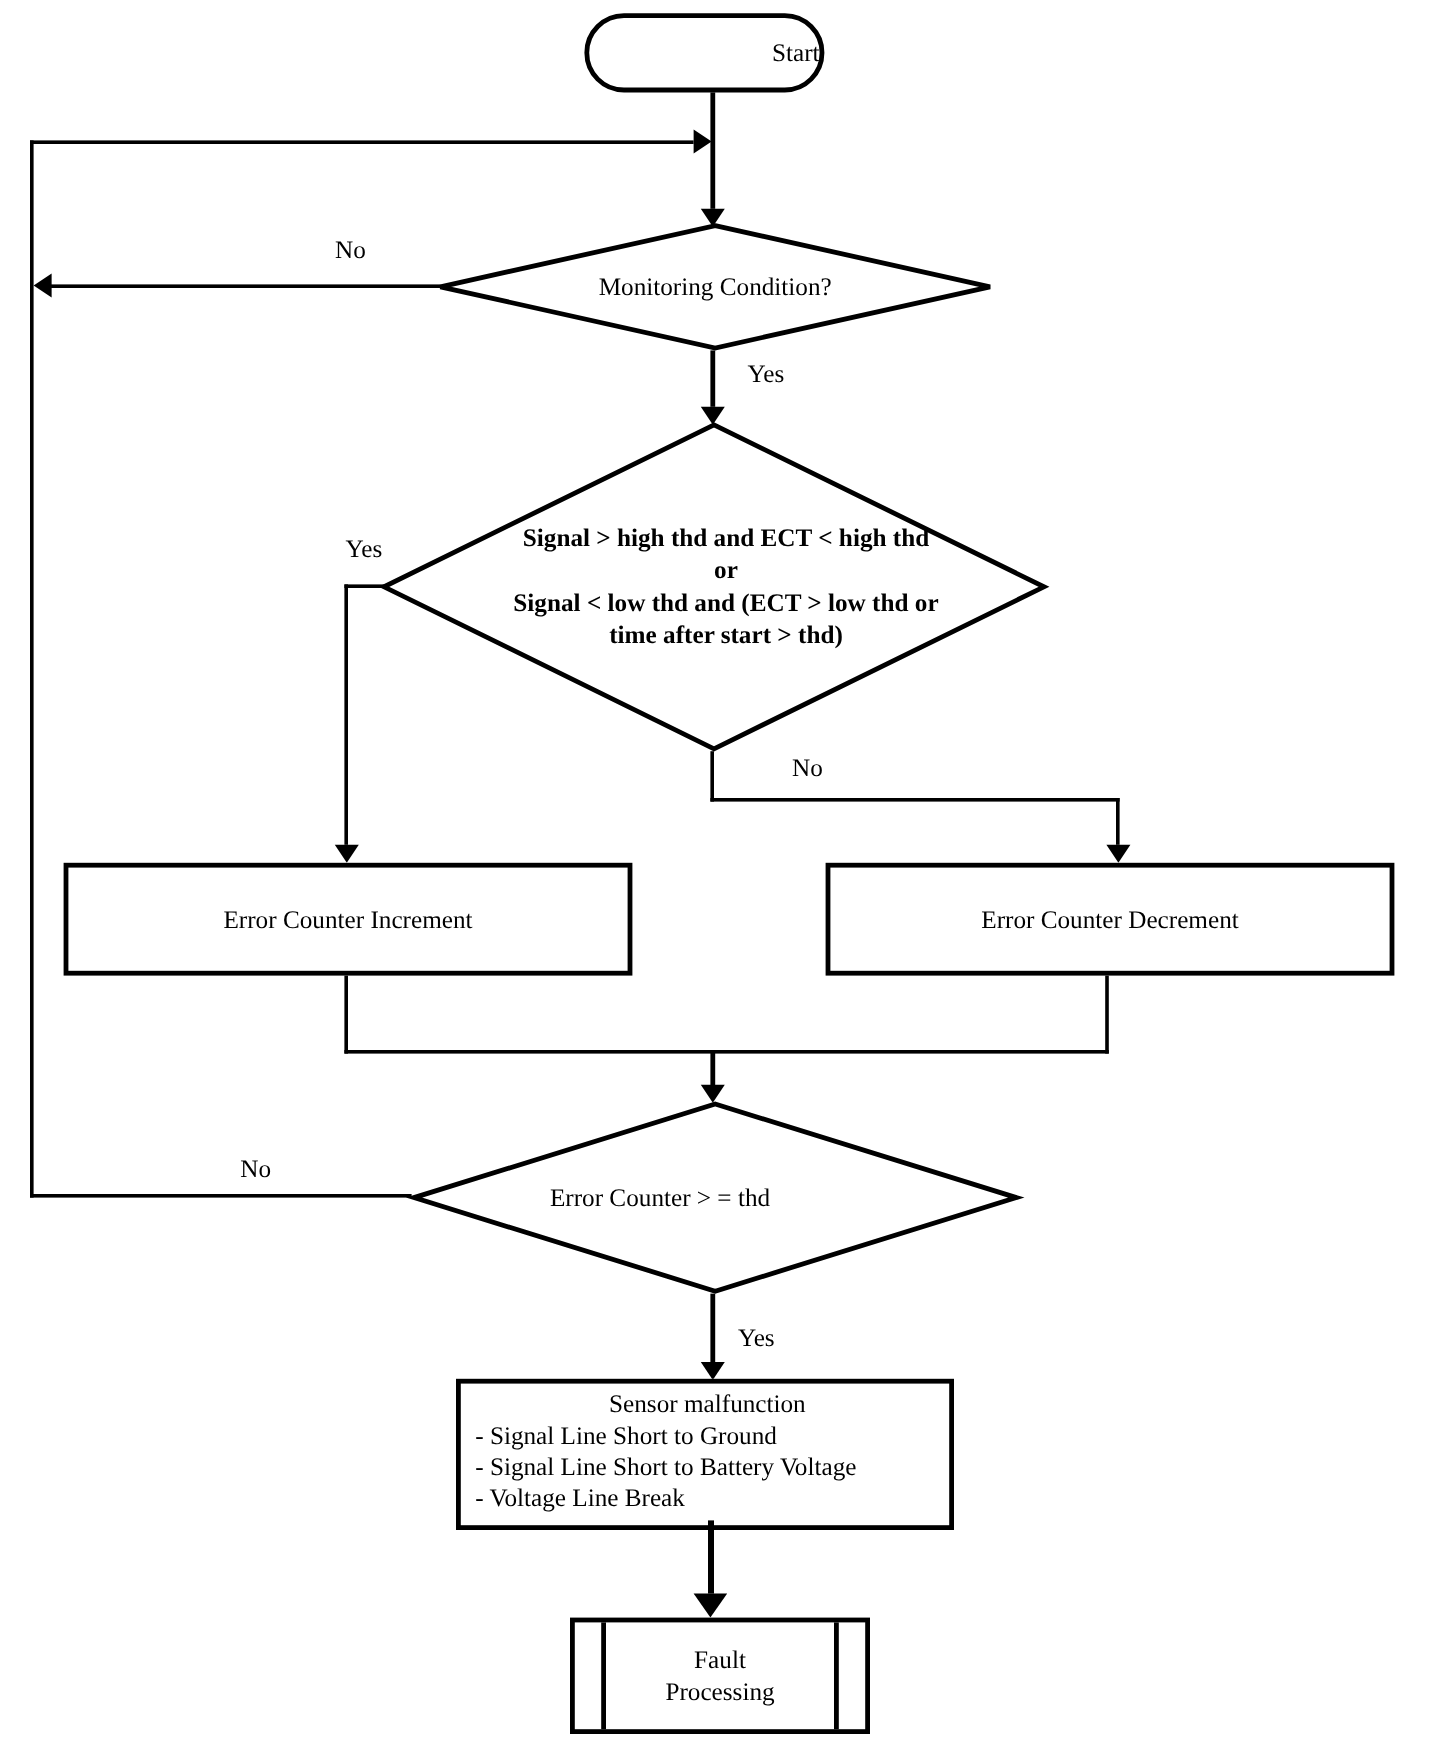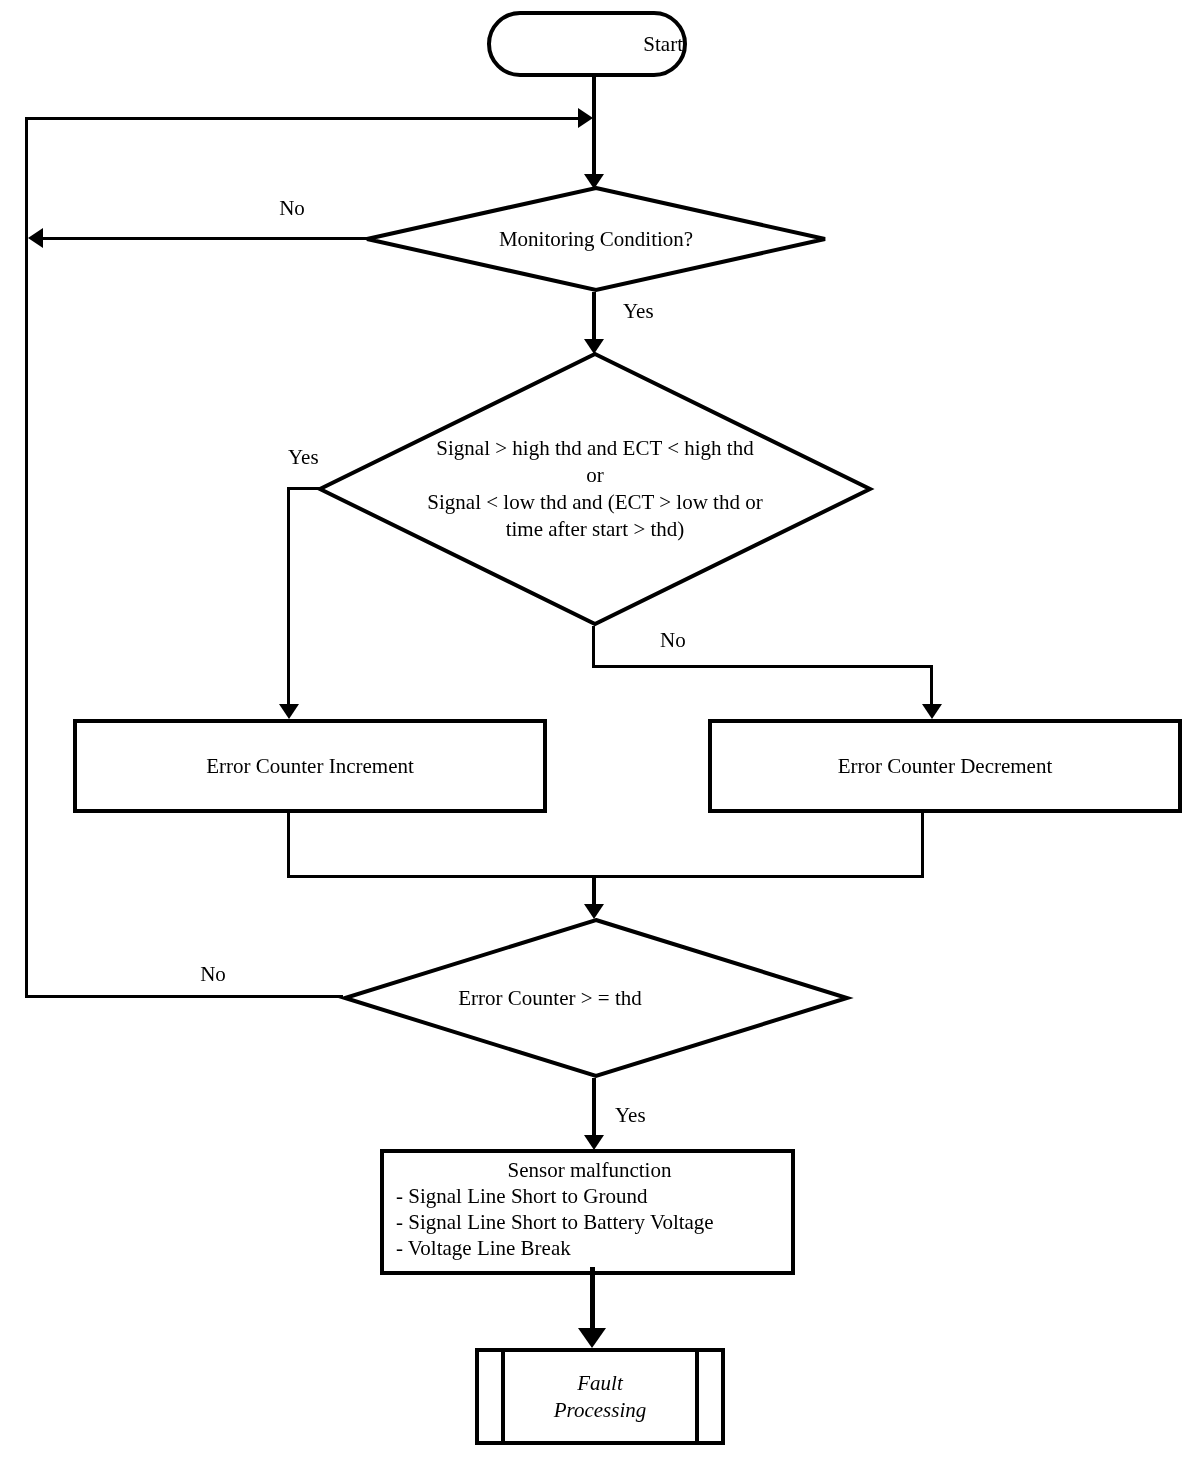--- a/index.html
+++ b/index.html
@@ -14,34 +14,34 @@
   .arrow.down{border-left:10px solid transparent;border-right:10px solid transparent;border-top:15px solid #000;}
   .arrow.down-big{border-left:14px solid transparent;border-right:14px solid transparent;border-top:20px solid #000;}
   .arrow.left{border-top:10px solid transparent;border-bottom:10px solid transparent;border-right:15px solid #000;}
   .arrow.right{border-top:10px solid transparent;border-bottom:10px solid transparent;border-left:15px solid #000;}
   .terminator{
     position:absolute;border:4px solid #000;border-radius:35px;background:#fff;
     display:flex;align-items:center;justify-content:flex-end;font-size:21px;box-sizing:border-box;
   }
   .process{
     position:absolute;border:4px solid #000;background:#fff;box-sizing:border-box;
-    display:flex;align-items:center;justify-content:center;font-size:21px;margin-left:20px;
+    display:flex;align-items:center;justify-content:center;font-size:21px;
   }
   .diamond-svg{position:absolute;overflow:visible;}
   .diamond-text{
     position:absolute;display:flex;flex-direction:column;align-items:center;justify-content:center;
     font-size:21px;line-height:27px;text-align:center;pointer-events:none;
   }
   .listbox{
     position:absolute;border:4px solid #000;background:#fff;box-sizing:border-box;
     font-size:21px;line-height:26px;padding:4px 8px 0 12px;
   }
   .listbox .title{text-align:center;}
   .predefined{
-    position:absolute;border:4px solid #000;background:#fff;box-sizing:border-box;font-style:italic;
+    position:absolute;border:4px solid #000;background:#fff;box-sizing:border-box;
   }
   .predefined .innerbar{position:absolute;top:0;bottom:0;width:4px;background:#000;}
   .predefined .ptext{
     position:absolute;left:28px;right:28px;top:0;bottom:0;
     display:flex;flex-direction:column;align-items:center;justify-content:center;
     font-size:21px;line-height:27px;text-align:center;
   }
 </style>
 </head>
 <body>
@@ -69,21 +69,21 @@
   </svg>
   <div class="diamond-text" style="left:365px;top:186px;width:462px;height:106px;">Monitoring Condition?</div>
 
   <div class="label" style="left:623px;top:299px;">Yes</div>
   <div class="line" style="left:592px;top:292px;width:4px;height:47px;"></div>
   <div class="arrow down" style="left:584px;top:339px;"></div>
 
   <svg class="diamond-svg" style="left:318px;top:352px;" width="554" height="274" viewBox="0 0 554 274">
     <polygon points="277,2 552,137 277,272 2,137" fill="#ffffff" stroke="#000000" stroke-width="4"></polygon>
   </svg>
-  <div class="diamond-text" style="left:318px;top:352px;width:554px;height:274px;">
+  <div class="diamond-text" style="left:328px;top:352px;width:554px;height:274px;font-weight:bold;">
     <div>Signal &gt; high thd and ECT &lt; high thd</div>
     <div>or</div>
     <div>Signal &lt; low thd and (ECT &gt; low thd or</div>
     <div>time after start &gt; thd)</div>
   </div>
 
   <div class="label" style="left:288px;top:445px;">Yes</div>
   <div class="line" style="left:287px;top:487px;width:33px;height:3px;"></div>
   <div class="line" style="left:287px;top:487px;width:3px;height:217px;"></div>
   <div class="arrow down" style="left:279px;top:704px;"></div>

